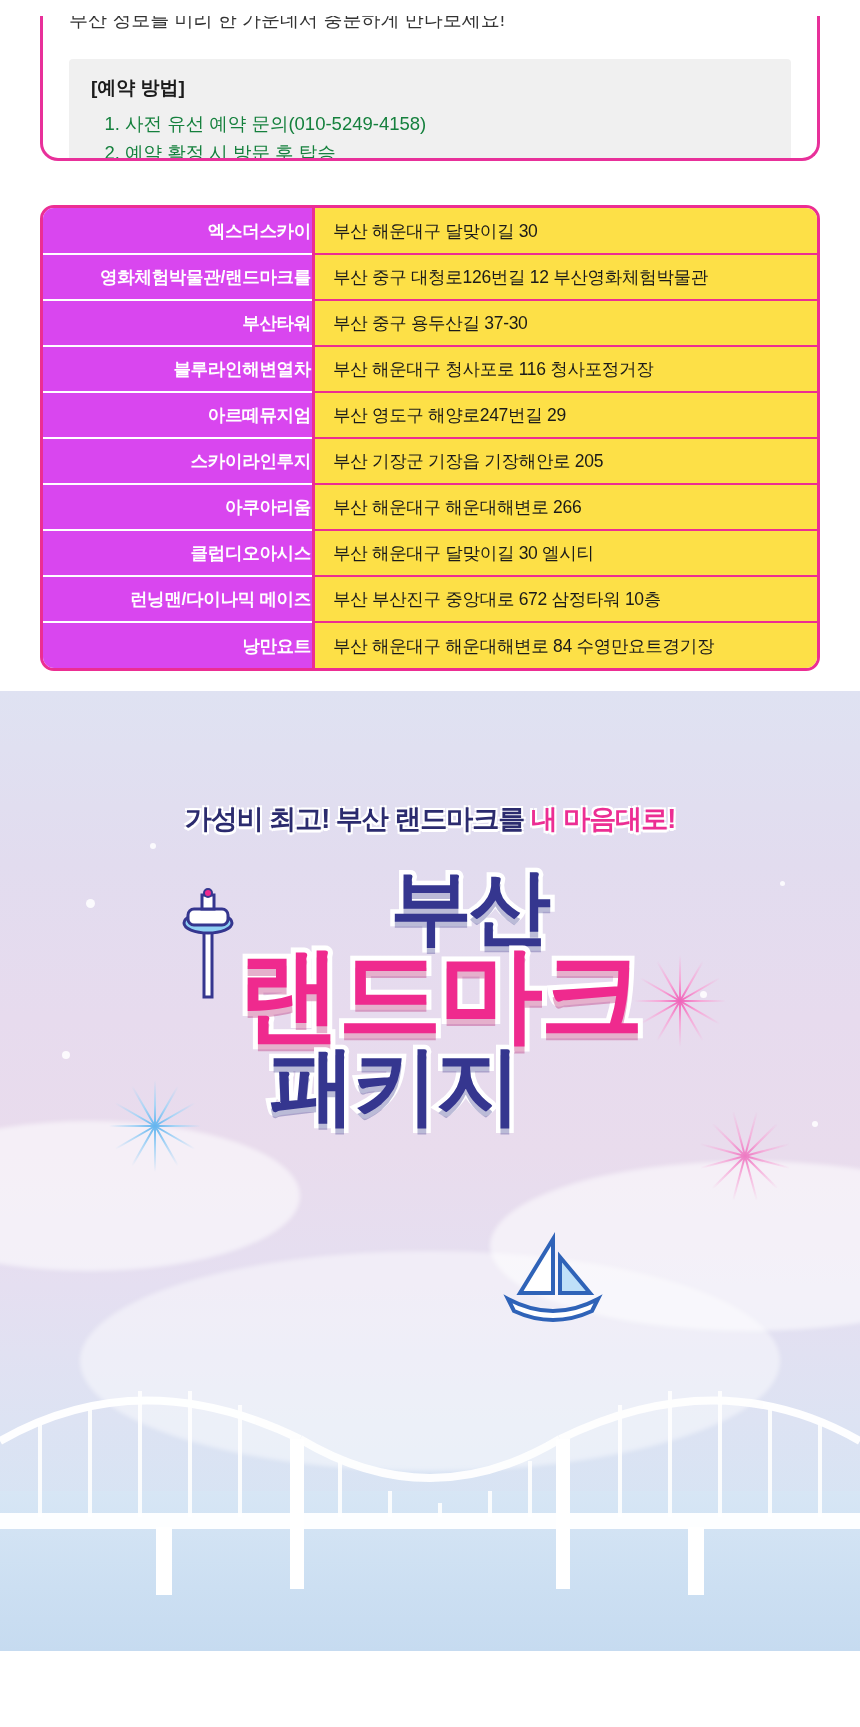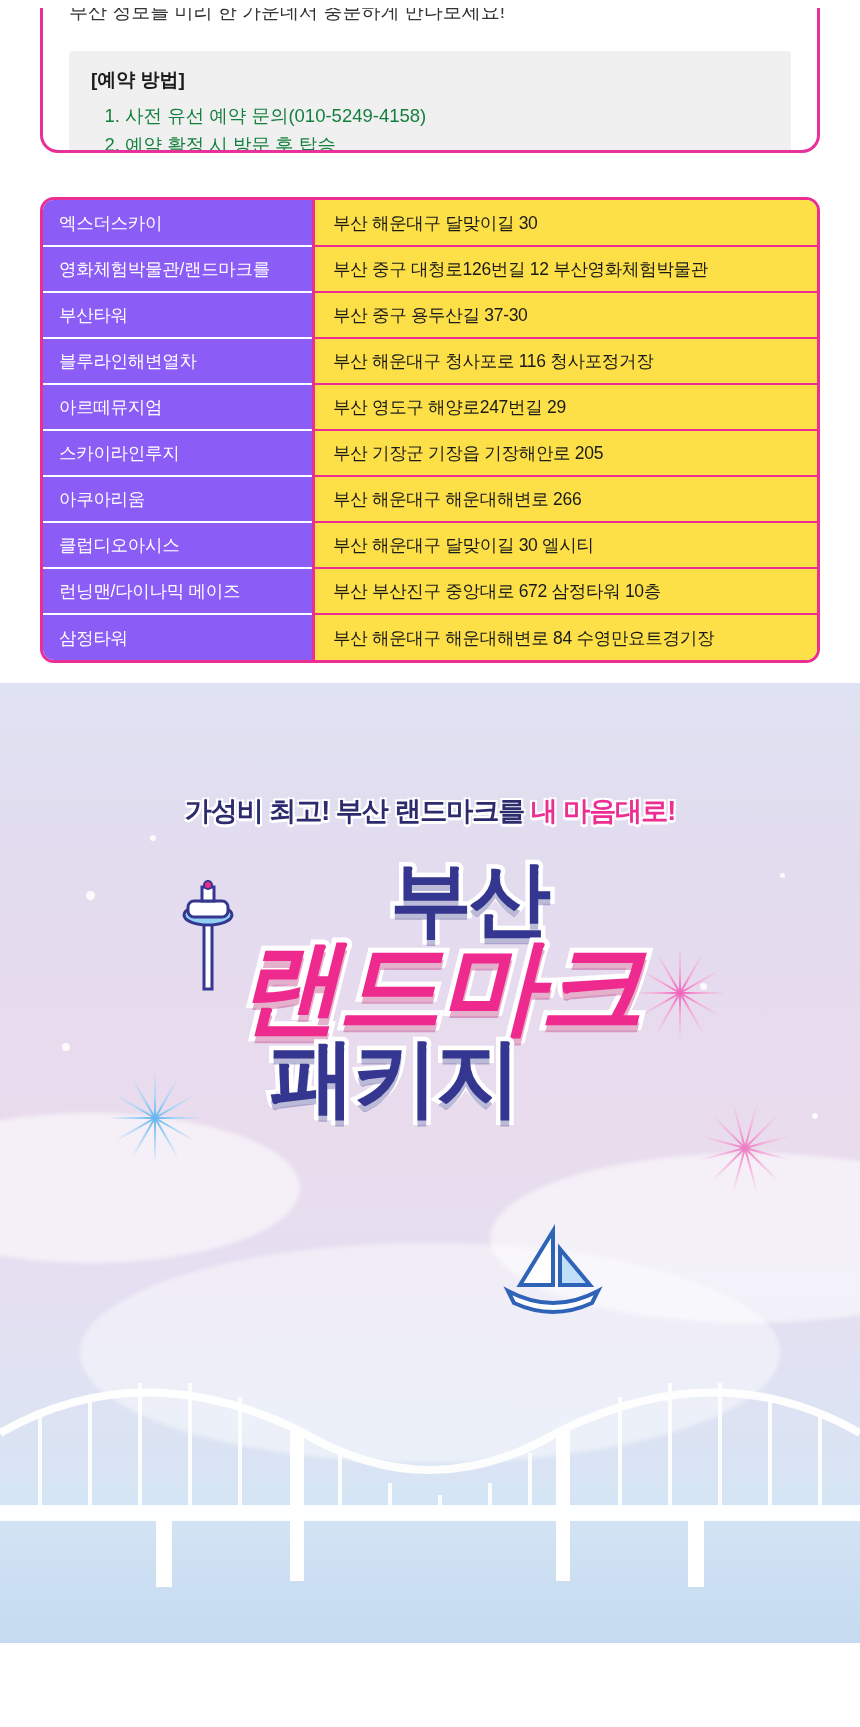--- a/index.html
+++ b/index.html
@@ -15,21 +15,21 @@
   }
   .page {
     position: relative;
     width: 860px;
     overflow: hidden;
   }
 
   
   .notice-card {
     position: relative;
-    margin: 8px 40px;
+    margin: 16px 40px;
     border: 3px solid #e8309a;
     border-top: none;
     border-radius: 0 0 18px 18px;
     padding: 0 26px 11px 26px;
     box-sizing: border-box;
     background: #fff;
     height: 145px;
     overflow: hidden;
   }
   .notice-lead {
@@ -78,26 +78,27 @@
     border-collapse: collapse;
     table-layout: fixed;
   }
   table.addr tr { height: 46px; }
   table.addr td {
     vertical-align: middle;
     font-size: 17.5px;
   }
   td.name {
     width: 252px;
-    background: #8b5cf6;
+    background: #d946ef;
     color: #ffffff;
-    font-weight: normal;
+    font-weight: bold;
     padding-left: 16px;
     border-bottom: 2px solid #ffffff;
     letter-spacing: -0.3px;
+    text-align: right;
   }
   table.addr tr:last-child td.name { border-bottom: none; }
   td.addr-val {
     background: #fde047;
     color: #1a1a1a;
     padding-left: 18px;
     border-bottom: 2px solid #ec2e93;
     border-left: 3px solid #ec2e93;
     letter-spacing: -0.3px;
   }
@@ -199,21 +200,20 @@
     margin-left: 60px;
   }
   .logo-l2 {
     font-size: 104px;
     color: #ef2a8e;
     -webkit-text-stroke: 10px #ffffff;
     paint-order: stroke fill;
     text-shadow: 0 7px 0 rgba(180,30,110,.35);
     display: block;
     margin-top: -6px;
-    font-style: italic;
   }
   .logo-l3 {
     font-size: 86px;
     color: #35368f;
     -webkit-text-stroke: 9px #ffffff;
     paint-order: stroke fill;
     text-shadow: 0 6px 0 rgba(60,60,140,.35);
     display: inline-block;
     margin-top: -4px;
     margin-right: 90px;
@@ -304,21 +304,21 @@
         </tr>
         <tr>
           <td class="name">클럽디오아시스</td>
           <td class="addr-val">부산 해운대구 달맞이길 30 엘시티</td>
         </tr>
         <tr>
           <td class="name">런닝맨/다이나믹 메이즈</td>
           <td class="addr-val">부산 부산진구 중앙대로 672 삼정타워 10층</td>
         </tr>
         <tr>
-          <td class="name">삼정타워</td>
+          <td class="name">낭만요트</td>
           <td class="addr-val">부산 해운대구 해운대해변로 84 수영만요트경기장</td>
         </tr>
       </tbody>
     </table>
   </section>
 
   <section class="hero">
 
     <div class="cloud c1"></div>
     <div class="cloud c2"></div>

